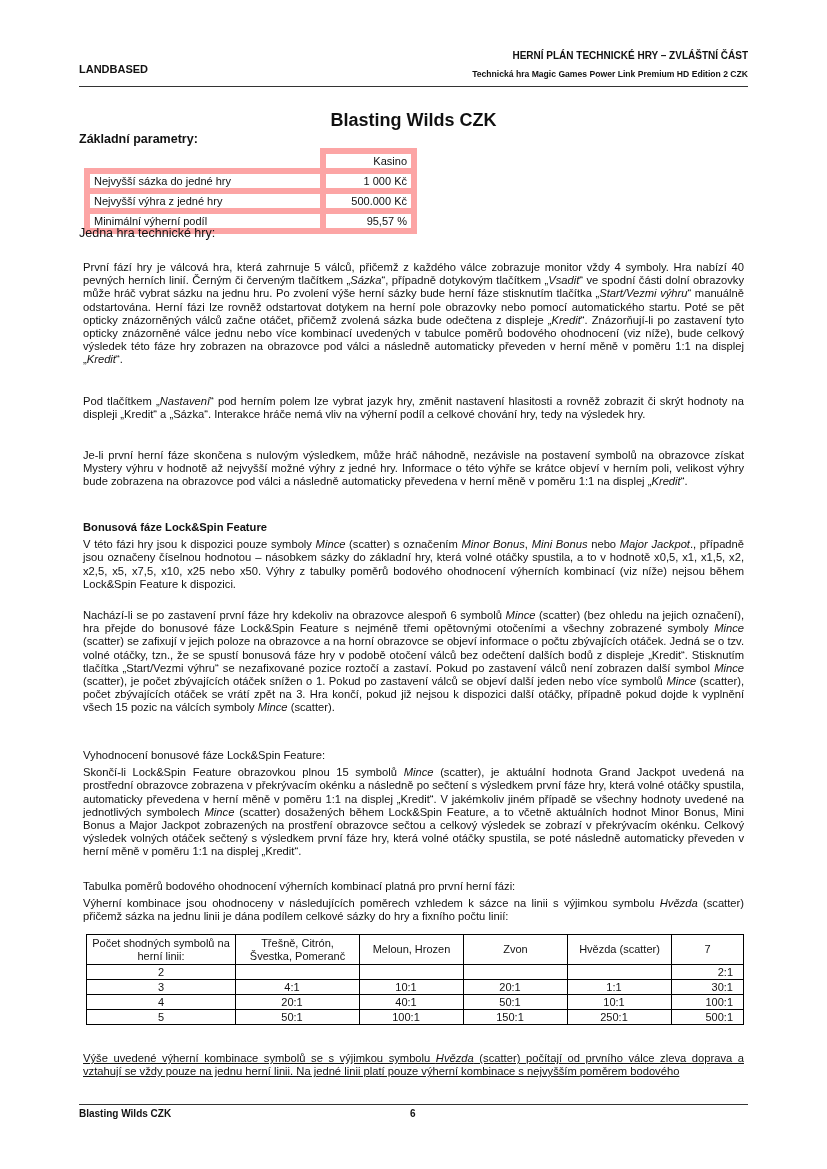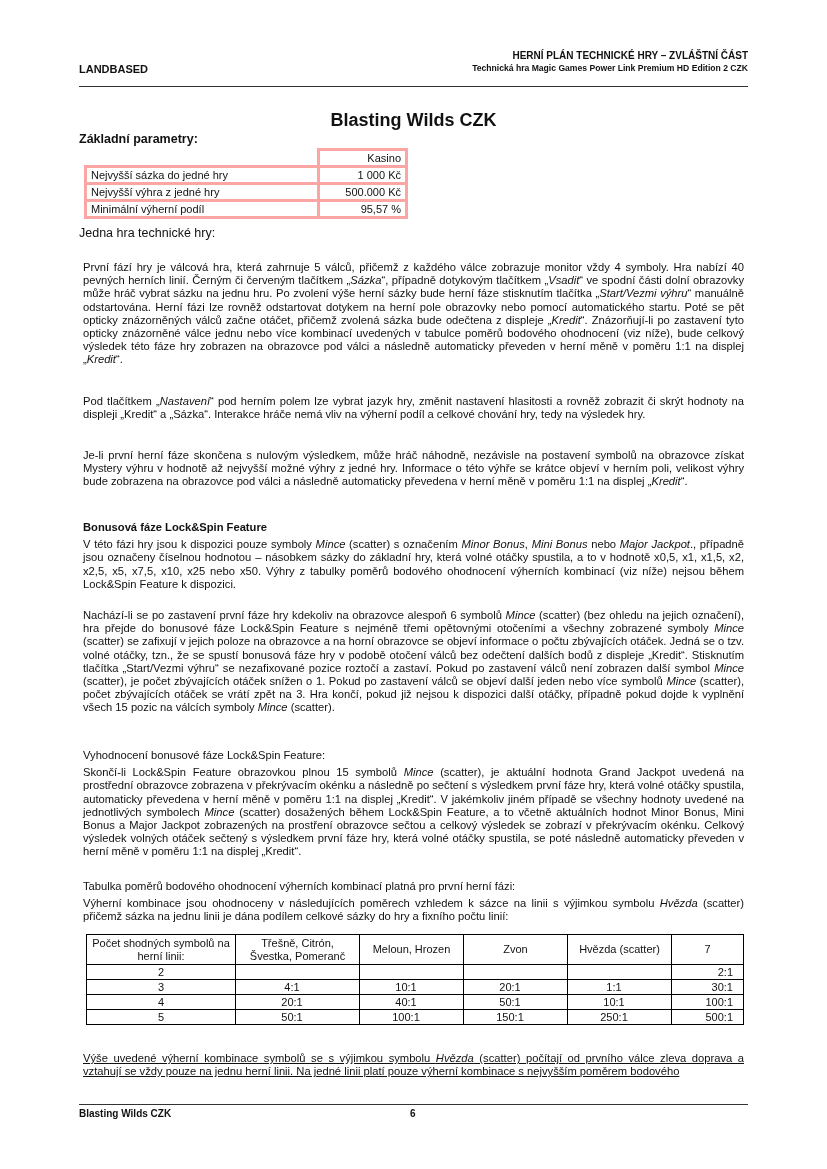--- a/index.html
+++ b/index.html
@@ -1,27 +1,27 @@
 <!DOCTYPE html>
 <html><head>
 <meta charset="utf-8">
 <style>
   html, body { margin: 0; padding: 0; background: #ffffff; }
   body { width: 827px; height: 1169px; position: relative; overflow: hidden;
          font-family: "Liberation Sans", sans-serif; color: #111; }
   .hdr-left { position: absolute; left: 79px; top: 63px; font-size: 11px; font-weight: bold; }
   .hdr-right { position: absolute; right: 79px; top: 50px; text-align: right; font-weight: bold; }
   .hdr-right .t1 { font-size: 10px; }
-  .hdr-right .t2 { font-size: 8.6px; margin-top: 2px; }
+  .hdr-right .t2 { font-size: 8.6px; margin-top: 8px; }
   .hdr-rule { position: absolute; left: 79px; right: 79px; top: 86px; border-top: 1px solid #333; }
   .title { position: absolute; left: 0; width: 827px; text-align: center; top: 110px;
            font-size: 18px; font-weight: bold; }
   .h-params { position: absolute; left: 79px; top: 132px; font-size: 12.5px; font-weight: bold; }
   table.params { position: absolute; left: 84px; top: 148px; border-collapse: collapse; font-size: 11px; }
-  table.params td { border: 3px solid #fca5a5; padding: 0 4px; height: 14px; line-height: 14px; }
+  table.params td { border: 6px solid #fca5a5; padding: 0 4px; height: 14px; line-height: 14px; }
   table.params td.lbl { width: 222px; }
   table.params td.val { width: 77px; text-align: right; }
   table.params td.empty { border: none; }
   .h-game { position: absolute; left: 79px; top: 226px; font-size: 12.5px; font-weight: normal; }
   .body { position: absolute; left: 79px; width: 669px; font-size: 11.2px; line-height: 13.2px; text-align: justify; }
   .body p { margin: 4px; }
   .body b { font-weight: bold; }
   #p1 { top: 257px; }
   #p2 { top: 391px; }
   #p3 { top: 445px; }

